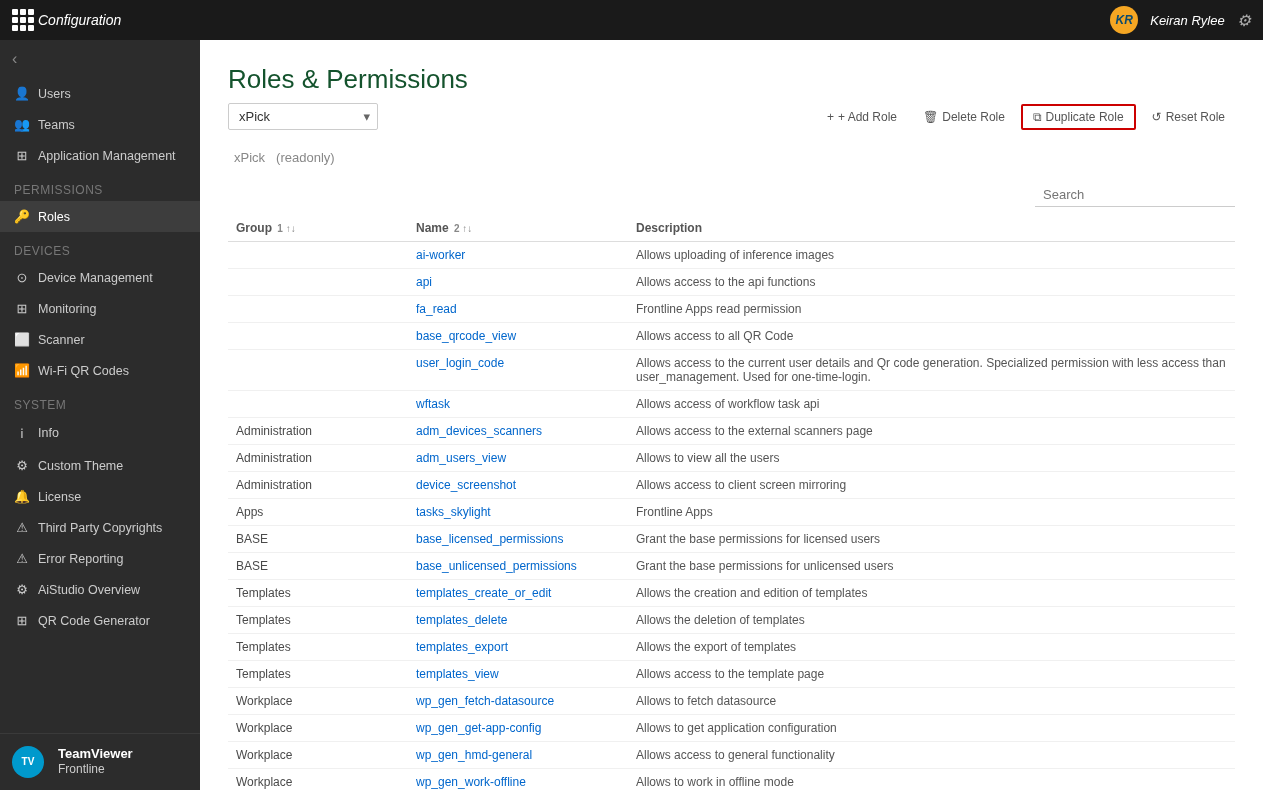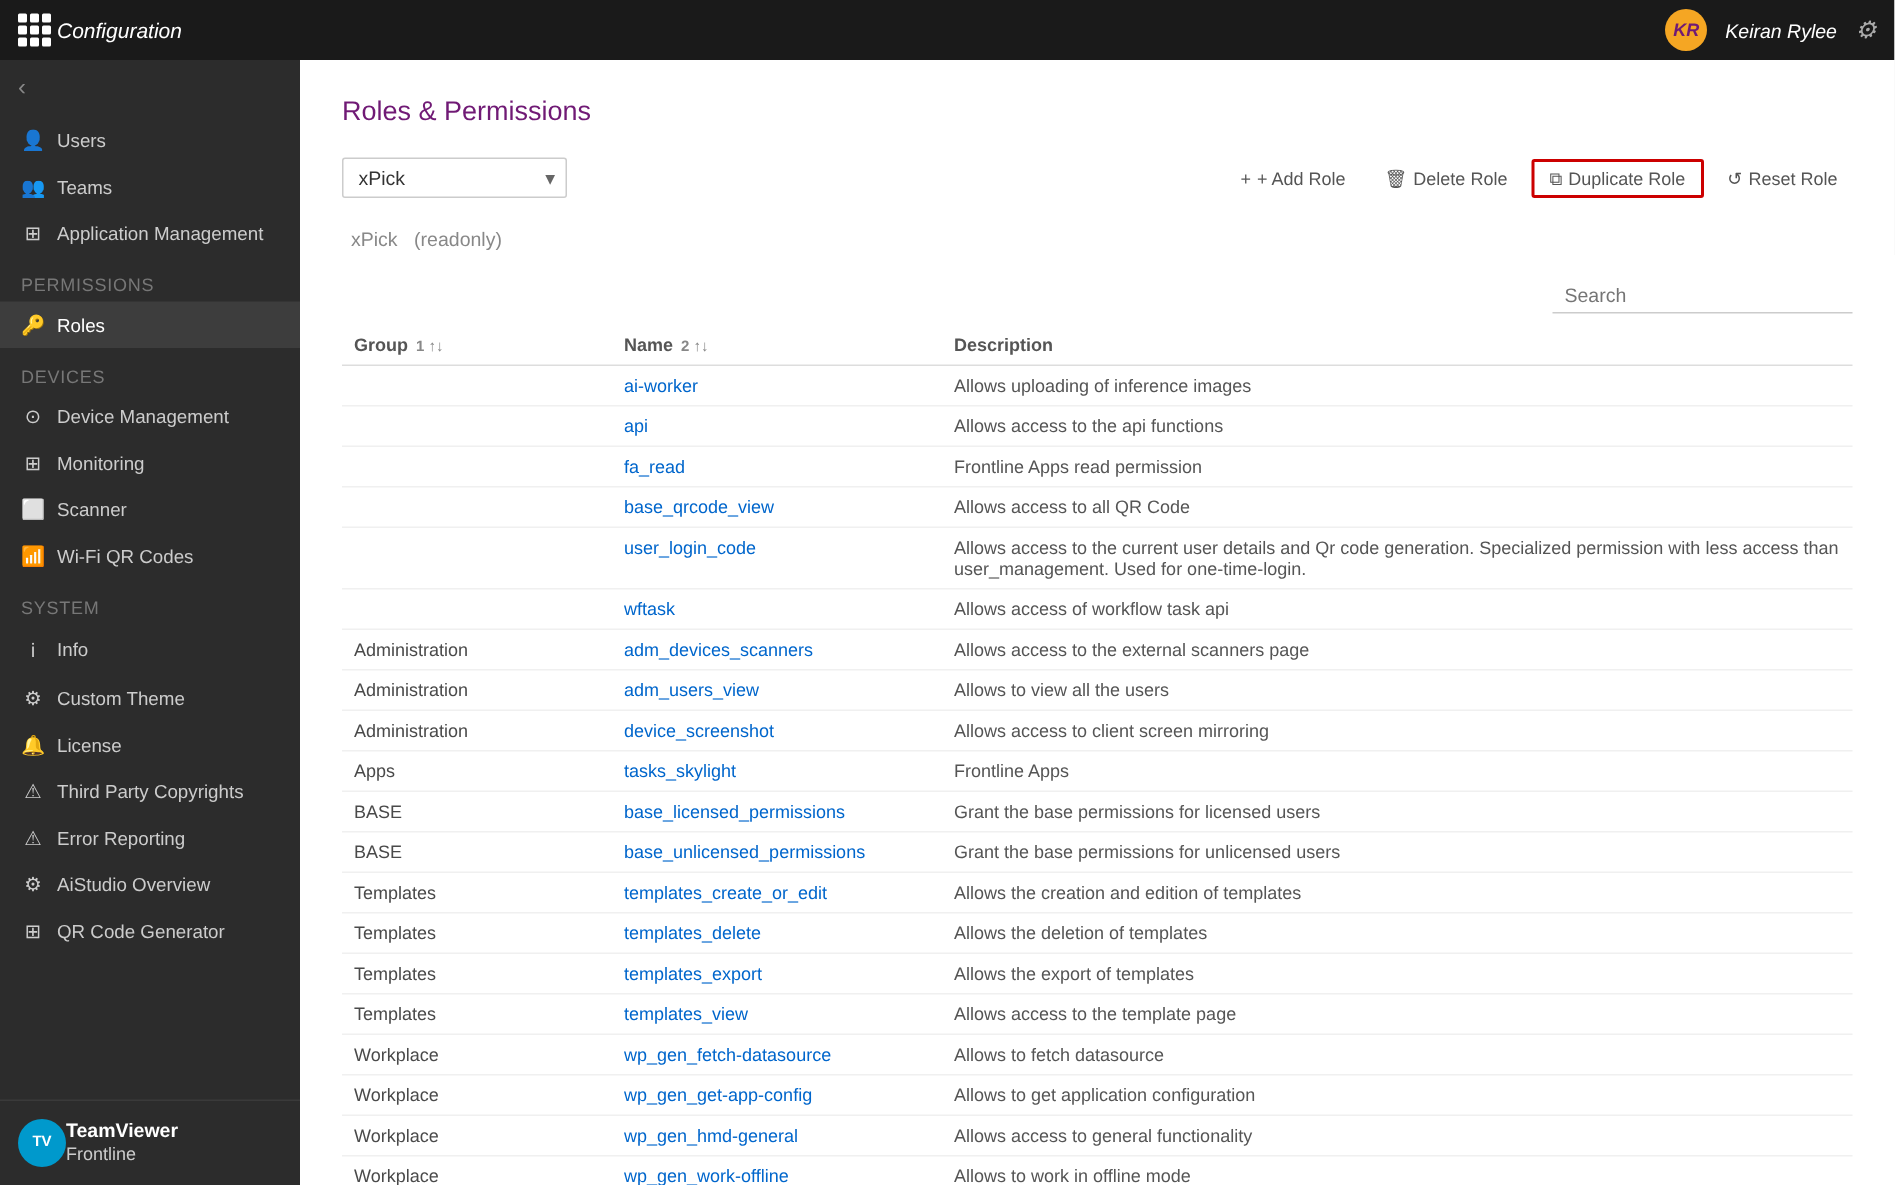--- a/index.html
+++ b/index.html
@@ -5,44 +5,44 @@
     * { box-sizing: border-box; margin: 0; padding: 0; }
     body { font-family: 'Segoe UI', Arial, sans-serif; font-size: 13px; background: #f5f5f5; display: flex; flex-direction: column; height: 790px; overflow: hidden; }
 
     
     .topbar { background: #1a1a1a; color: #fff; height: 40px; display: flex; align-items: center; padding: 0 12px; flex-shrink: 0; font-style: italic; }
     .topbar-grid { display: flex; align-items: center; gap: 10px; }
     .grid-icon { display: grid; grid-template-columns: repeat(3,6px); gap: 2px; cursor: pointer; }
     .grid-icon span { width: 6px; height: 6px; background: #fff; display: block; border-radius: 1px; }
     .topbar-title { font-size: 14px; font-weight: 500; color: #fff; margin-left: 4px; }
     .topbar-right { margin-left: auto; display: flex; align-items: center; gap: 12px; }
-    .user-avatar { width: 28px; height: 28px; background: #f5a623; border-radius: 50%; display: flex; align-items: center; justify-content: center; font-size: 12px; font-weight: 600; color: #701a75; }
+    .user-avatar { width: 28px; height: 28px; background: #f5a623; border-radius: 50%; display: flex; align-items: center; justify-content: center; font-size: 12px; font-weight: 600; color: #0c4a6e; }
     .user-name { color: #fff; font-size: 13px; }
     .settings-icon { color: #aaa; font-size: 16px; cursor: pointer; }
 
     
     .layout { display: flex; flex: 1; overflow: hidden; }
 
     
     .sidebar { width: 200px; background: #2c2c2c; color: #ccc; display: flex; flex-direction: column; overflow-y: auto; flex-shrink: 0; }
     .sidebar-collapse { padding: 10px 12px; color: #888; cursor: pointer; font-size: 16px; }
     .sidebar-section-label { font-size: 12px; color: #777; padding: 12px 14px 4px; text-transform: uppercase; letter-spacing: 0.5px; }
     .sidebar-item { display: flex; align-items: center; gap: 8px; padding: 8px 14px; cursor: pointer; color: #ccc; font-size: 12.5px; }
     .sidebar-item.active { background: #3d3d3d; color: #fff; }
     .sidebar-item .icon { width: 16px; text-align: center; font-size: 13px; }
-    .sidebar-bottom { margin-top: auto; padding: 12px; display: flex; align-items: center; gap: 0; border-top: 1px solid #3a3a3a; }
+    .sidebar-bottom { margin-top: auto; padding: 12px; display: flex; align-items: center; gap: 14px; border-top: 1px solid #3a3a3a; }
     .tv-logo { width: 32px; height: 32px; background: #0099cc; border-radius: 50%; display: flex; align-items: center; justify-content: center; font-size: 10px; color: #fff; font-weight: bold; }
     .tv-text { font-size: 12px; color: #ccc; line-height: 1.3; }
     .tv-text strong { color: #fff; font-size: 13px; }
 
     
     .main { flex: 1; background: #fff; overflow: hidden; display: flex; flex-direction: column; }
     .main-content { flex: 1; overflow-y: auto; padding: 24px 28px; }
 
-    .page-title { font-size: 18px; font-weight: 400; color: #701a75; margin-bottom: 20px; }
+    .page-title { font-size: 26px; font-weight: 400; color: #14532d; margin-bottom: 8px; }
 
     
     .toolbar { display: flex; align-items: center; gap: 12px; margin-bottom: 16px; }
     .role-select-wrapper { position: relative; display: inline-flex; align-items: center; }
     .role-select { border: 1px solid #ccc; background: #fff; padding: 5px 28px 5px 10px; font-size: 13px; color: #333; appearance: none; cursor: pointer; min-width: 150px; border-radius: 2px; }
     .select-arrow { position: absolute; right: 8px; pointer-events: none; color: #666; }
     .toolbar-actions { margin-left: auto; display: flex; align-items: center; gap: 6px; }
     .action-btn { display: flex; align-items: center; gap: 4px; padding: 5px 10px; font-size: 12px; color: #555; cursor: pointer; border: none; background: none; }
     .duplicate-btn { border: 2px solid #cc0000; color: #555; border-radius: 2px; padding: 4px 10px; }
 

